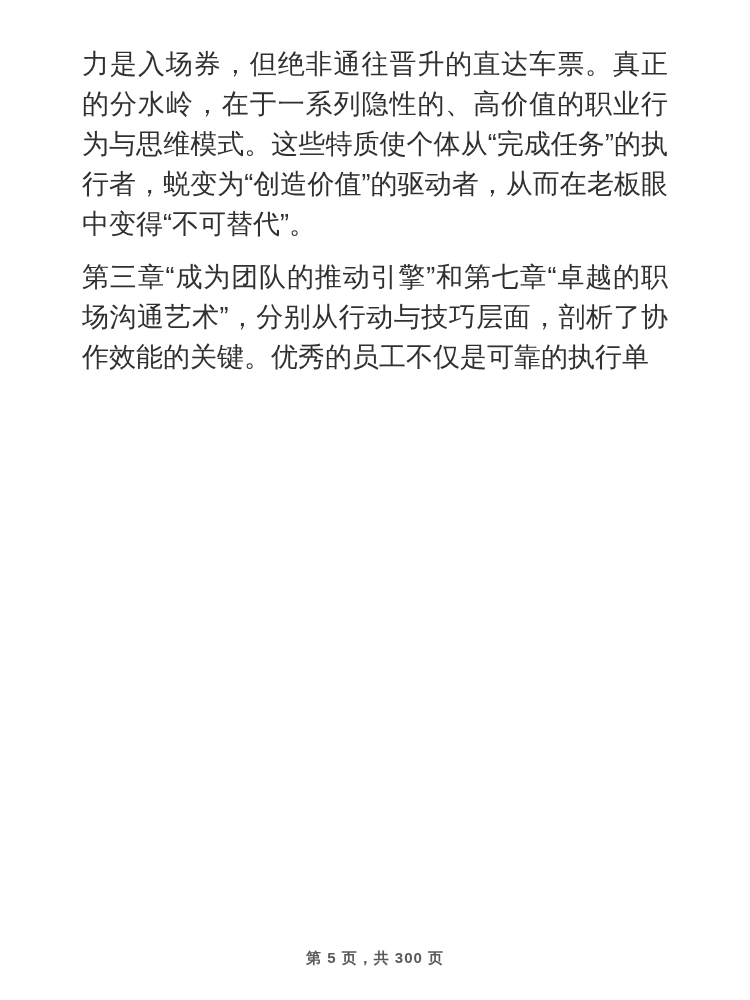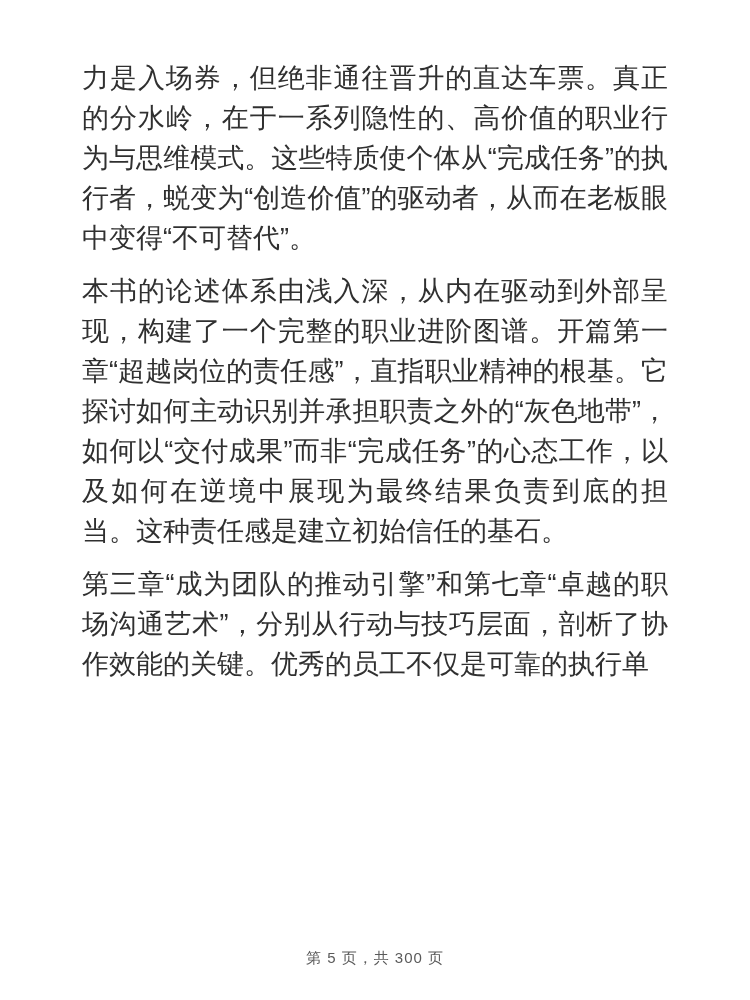--- a/index.html
+++ b/index.html
@@ -18,45 +18,45 @@
     width: 750px;
     height: 1000px;
     background: #ffffff;
     overflow: hidden;
   }
   .content {
     position: absolute;
     top: 0;
     left: 0;
     right: 0;
-    padding: 58px 82px 0 82px;
+    padding: 44px 82px 0 82px;
   }
   .para {
     margin: 0 0 13px 0;
     color: #303030;
     font-size: 27px;
     line-height: 40px;
     text-align: justify;
     text-justify: inter-ideograph;
     word-break: break-all;
   }
   .footer {
     position: absolute;
     left: 0;
     right: 0;
     bottom: 32px;
     text-align: center;
     color: #5a5a5a;
     font-size: 15px;
     letter-spacing: 1px;
+    font-weight: bold;
   }
 </style>
 </head>
 <body>
 
 <div class="page">
   <div class="content">
     <p class="para">力是入场券，但绝非通往晋升的直达车票。真正的分水岭，在于一系列隐性的、高价值的职业行为与思维模式。这些特质使个体从“完成任务”的执行者，蜕变为“创造价值”的驱动者，从而在老板眼中变得“不可替代”。</p>
-    <p class="para">本书的论述体系由浅入深，从内在驱动到外部呈现，构建了一个完整的职业进阶图谱。开篇第一章“超越岗位的责任感”，直指职业精神的根基。它探讨如何主动识别并承担职责之外的“灰色地带”，如何以“交付成果”而非“完成任务”的心态工作，以及如何在逆境中展现为最终结果负责到底的担当。这种责任感是建立初始信任的基石。</p>
     <p class="para">第三章“成为团队的推动引擎”和第七章“卓越的职场沟通艺术”，分别从行动与技巧层面，剖析了协作效能的关键。优秀的员工不仅是可靠的执行单</p>
   </div>
   <div class="footer">第 5 页，共 300 页</div>
 </div>
 
 </body></html>

